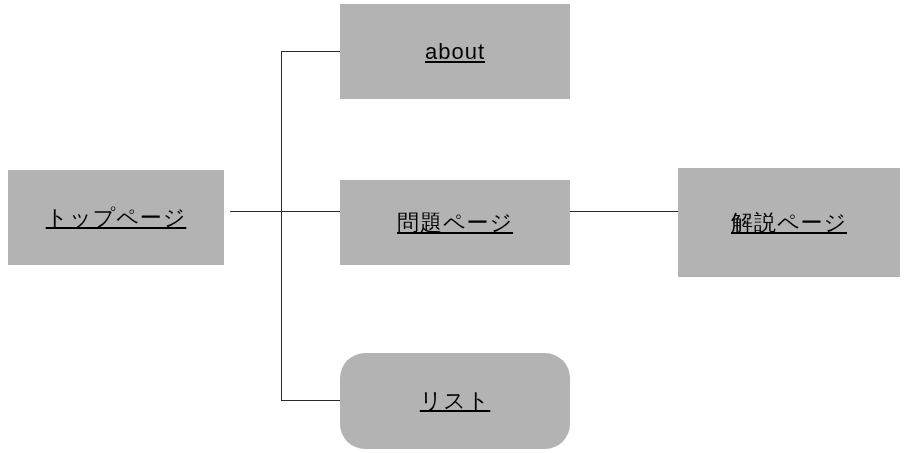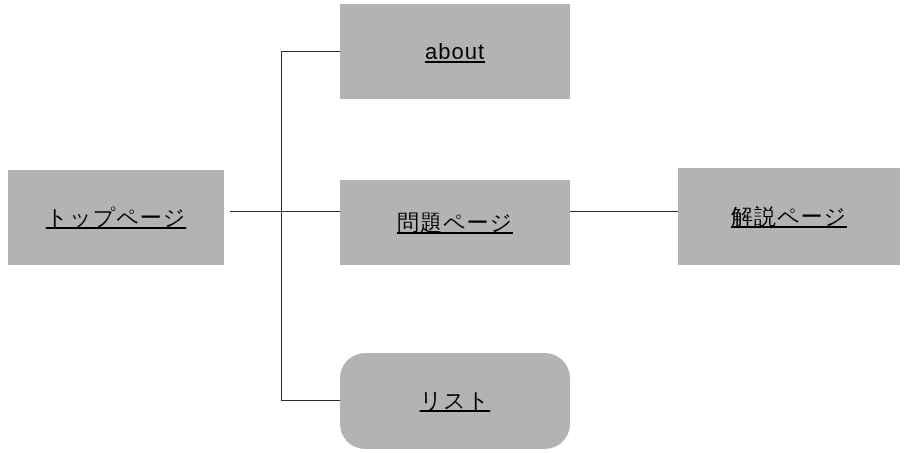--- a/index.html
+++ b/index.html
@@ -27,21 +27,21 @@
     font-size: 22px;
     letter-spacing: 1px;
     white-space: nowrap;
     text-decoration: underline;
   }
   
   #n-top        { left: 8px;   top: 170px; width: 216px; height: 95px; }
   #n-about      { left: 340px; top: 4px;   width: 230px; height: 95px; }
   #n-problem    { left: 340px; top: 168px; width: 230px; height: 85px; margin-top: 12px; }
   #n-list       { left: 340px; top: 353px; width: 230px; height: 96px; border-radius: 25px; }
-  #n-explain    { left: 678px; top: 168px; width: 222px; height: 97px; text-align: center; }
+  #n-explain    { left: 678px; top: 168px; width: 222px; height: 109px; text-align: center; }
   
   .line {
     position: absolute;
     background: #2b2b2b;
   }
   #e-trunk-v        { left: 281px; top: 51px;  width: 1px;   height: 350px; }
   #e-top-about-h    { left: 281px; top: 51px;  width: 59px;  height: 1px; }
   #e-top-problem-h  { left: 230px; top: 211px; width: 110px; height: 1px; }
   #e-top-list-h     { left: 281px; top: 400px; width: 59px;  height: 1px; }
   #e-problem-expl-h { left: 570px; top: 211px; width: 108px; height: 1px; }

